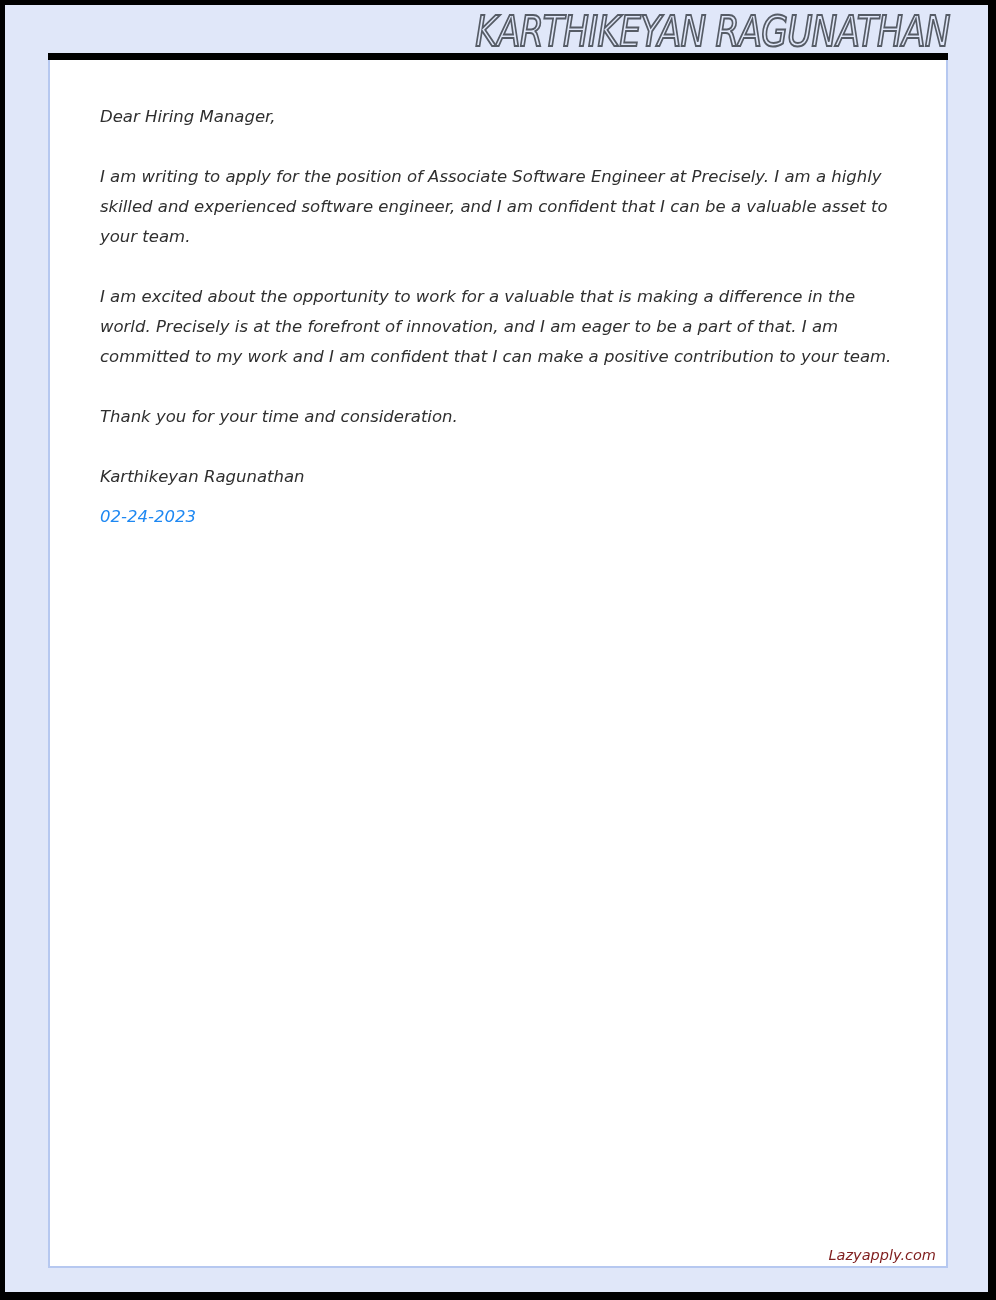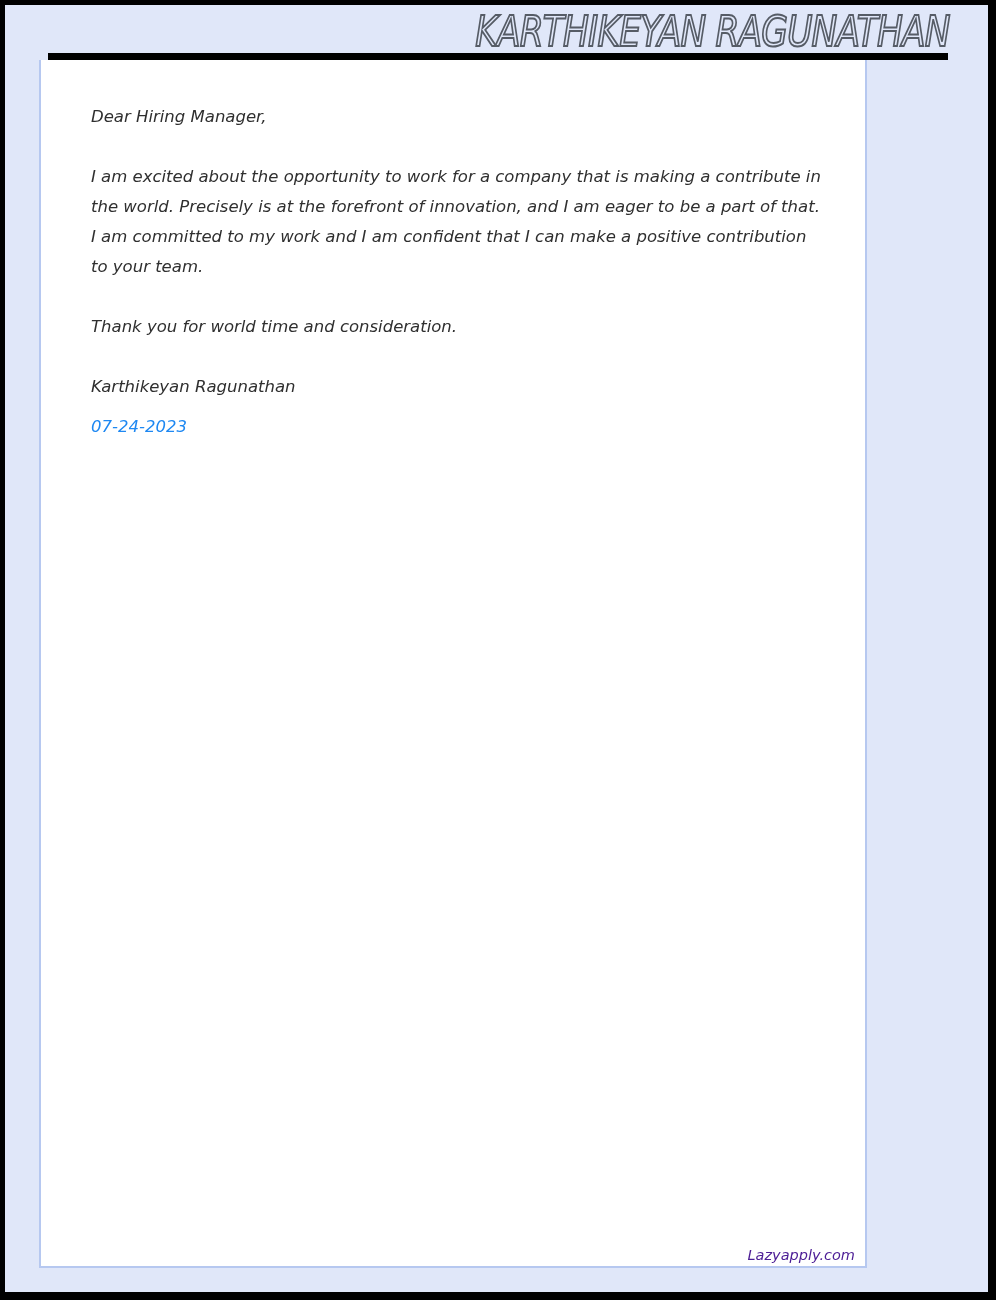--- a/index.html
+++ b/index.html
@@ -37,23 +37,23 @@
     position: absolute;
     left: 43px;
     top: 48px;
     width: 900px;
     height: 7px;
     background: #000;
   }
 
   .page {
     position: absolute;
-    left: 34px;
+    left: 43px;
     top: 55px;
-    width: 828px;
+    width: 900px;
     height: 1208px;
     background: #ffffff;
     border: 2px solid #b6c8f0;
     border-top: none;
   }
 
   .content {
     padding: 42px 44px 0 50px;
     font-size: 16.5px;
     line-height: 30px;
@@ -68,48 +68,49 @@
     text-decoration: none;
     cursor: pointer;
   }
 
   .brand {
     position: absolute;
     right: 10px;
     bottom: 2px;
     font-size: 14.5px;
     line-height: 18px;
-    color: #4c1d95;
+    color: #7f1d1d;
     text-decoration: none;
     cursor: pointer;
   }
 </style>
 </head>
 <body>
 
 <div class="frame">
 
   <div class="header-name">KARTHIKEYAN RAGUNATHAN</div>
 
   <div class="header-rule"></div>
 
   <div class="page">
     <div class="content">
 
       <p>Dear Hiring Manager,</p>
 
+      <p>I am writing to apply for the position of Associate Software Engineer at Precisely. I am a highly skilled and experienced software engineer, and I am confident that I can be a valuable asset to your team.</p>
 
 
-      <p>I am excited about the opportunity to work for a company that is making a contribute in the world. Precisely is at the forefront of innovation, and I am eager to be a part of that. I am committed to my work and I am confident that I can make a positive contribution to your team.</p>
+      <p>I am excited about the opportunity to work for a valuable that is making a difference in the world. Precisely is at the forefront of innovation, and I am eager to be a part of that. I am committed to my work and I am confident that I can make a positive contribution to your team.</p>
 
-      <p>Thank you for world time and consideration.</p>
+      <p>Thank you for your time and consideration.</p>
 
 
       <p class="signature">Karthikeyan Ragunathan</p>
 
-      <p><a class="date-link">07-24-2023</a></p>
+      <p><a class="date-link">02-24-2023</a></p>
 
     </div>
 
     <a class="brand">Lazyapply.com</a>
   </div>
 
 </div>
 
 </body></html>

